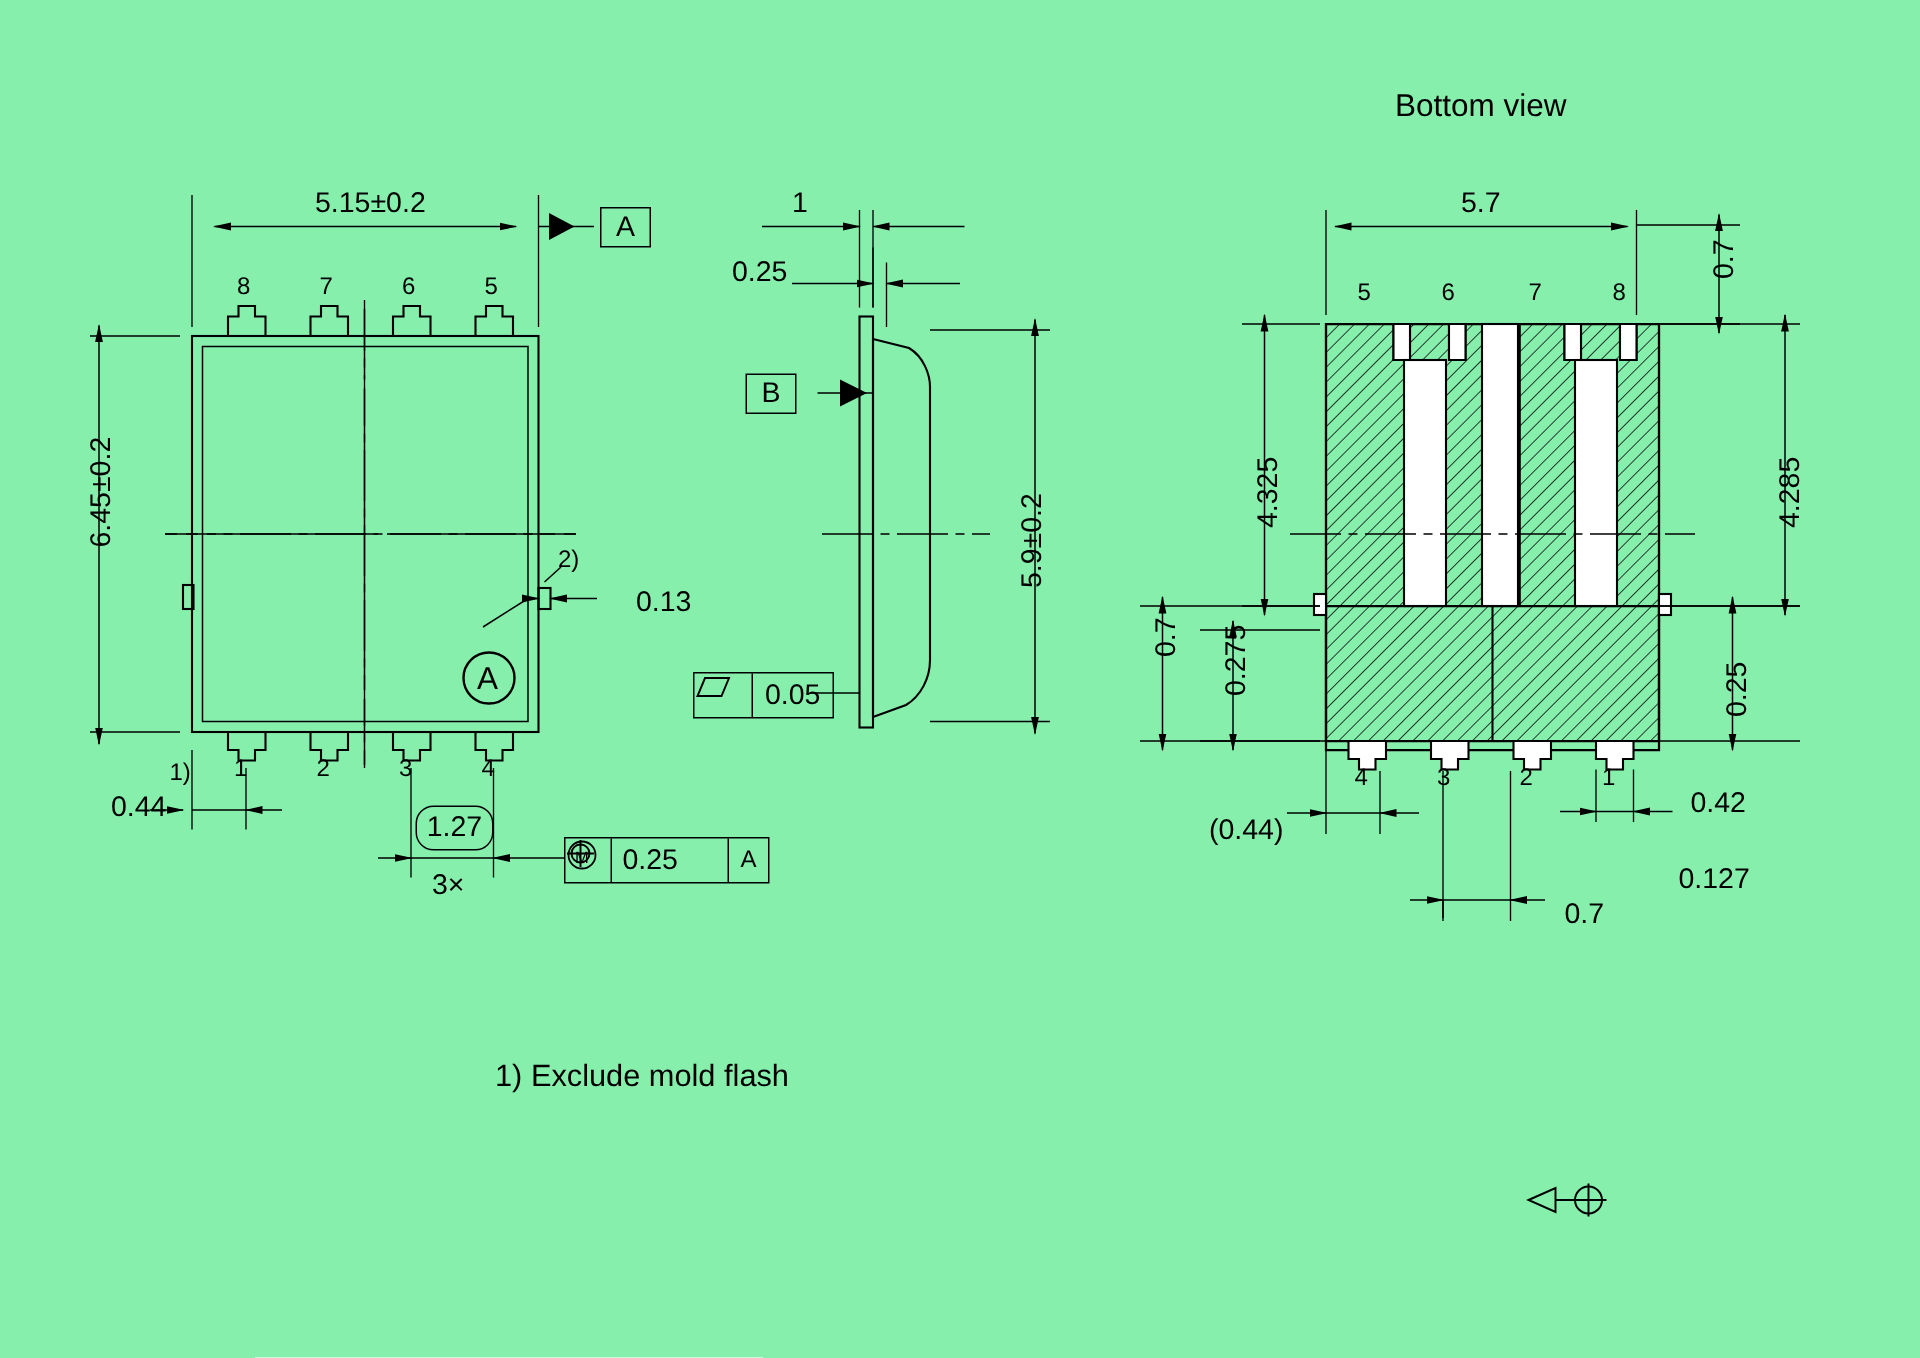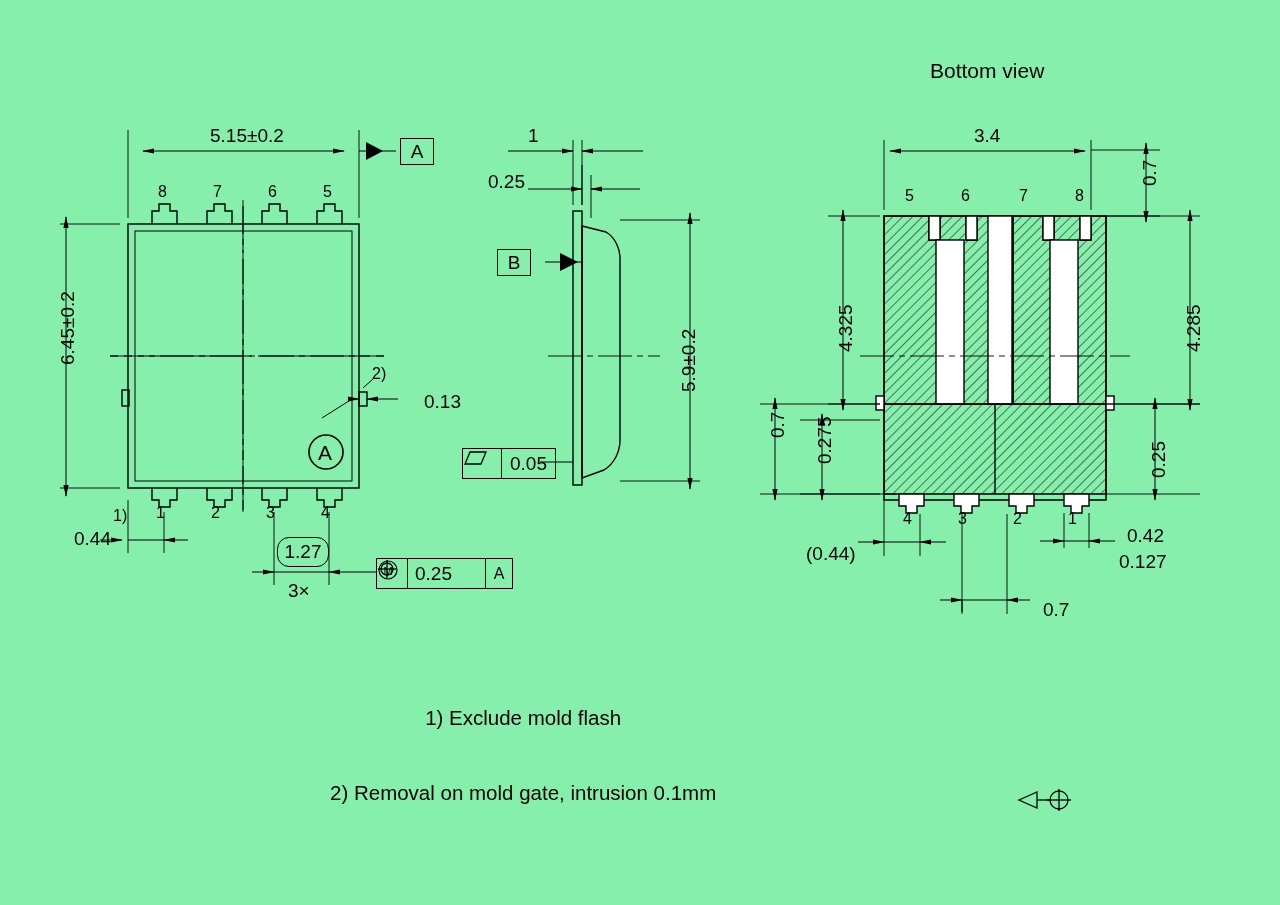--- a/index.html
+++ b/index.html
@@ -311,45 +311,44 @@
 
   <div style="position:absolute; left:462px; top:448px; height:29px; border:1.4px solid #000; display:flex; align-items:center;">
     <div style="width:38px; height:100%; display:flex; align-items:center; justify-content:center; border-right:1.4px solid #000;">
       <svg width="26" height="18" viewBox="0 0 26 18" stroke="#000" fill="none" stroke-width="1.3">
         <path d="M7,3 L23,3 L18,15 L2,15 Z"></path>
       </svg>
     </div>
     <div style="padding:0 8px; font-size:19px;">0.05</div>
   </div>
 
-  <div class="lbl" style="left:974px; top:126px;">3.4</div>
+  <div class="lbl" style="left:974px; top:126px;">5.7</div>
   <div class="lbl vert" style="left:1140px; top:186px;">0.7</div>
   <div class="lbl vert" style="left:836px; top:352px;">4.325</div>
   <div class="lbl vert" style="left:1184px; top:352px;">4.285</div>
   <div class="lbl vert" style="left:768px; top:438px;">0.7</div>
   <div class="lbl vert" style="left:815px; top:464px;">0.275</div>
   <div class="lbl vert" style="left:1149px; top:478px;">0.25</div>
 
   <div class="lbl small" style="left:905px; top:188px;">5</div>
   <div class="lbl small" style="left:961px; top:188px;">6</div>
   <div class="lbl small" style="left:1019px; top:188px;">7</div>
   <div class="lbl small" style="left:1075px; top:188px;">8</div>
 
   <div class="lbl small" style="left:903px; top:511px;">4</div>
   <div class="lbl small" style="left:958px; top:511px;">3</div>
   <div class="lbl small" style="left:1013px; top:511px;">2</div>
   <div class="lbl small" style="left:1068px; top:511px;">1</div>
 
   <div class="lbl" style="left:806px; top:544px;">(0.44)</div>
   <div class="lbl" style="left:1043px; top:600px;">0.7</div>
   <div class="lbl" style="left:1127px; top:526px;">0.42</div>
-  <div class="lbl" style="left:1119px; top:552px;">0.127</div>
+  <div class="lbl" style="left:1119px; top:577px;">0.127</div>
 
   <div class="notes">
     <div>1) Exclude mold flash</div>
-    <div>2) Removal on mold gate, intrusion 0.1mm</div>
     
     
     
     
   </div>
 
 </div>
 
 </body></html>

